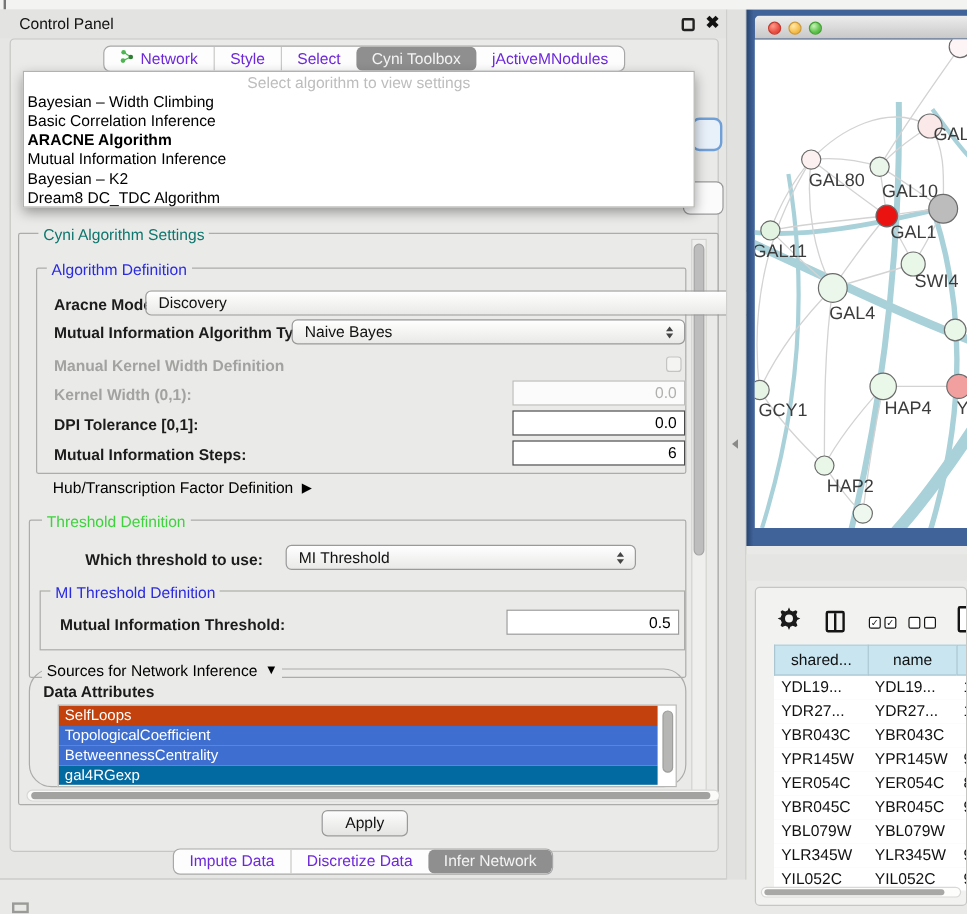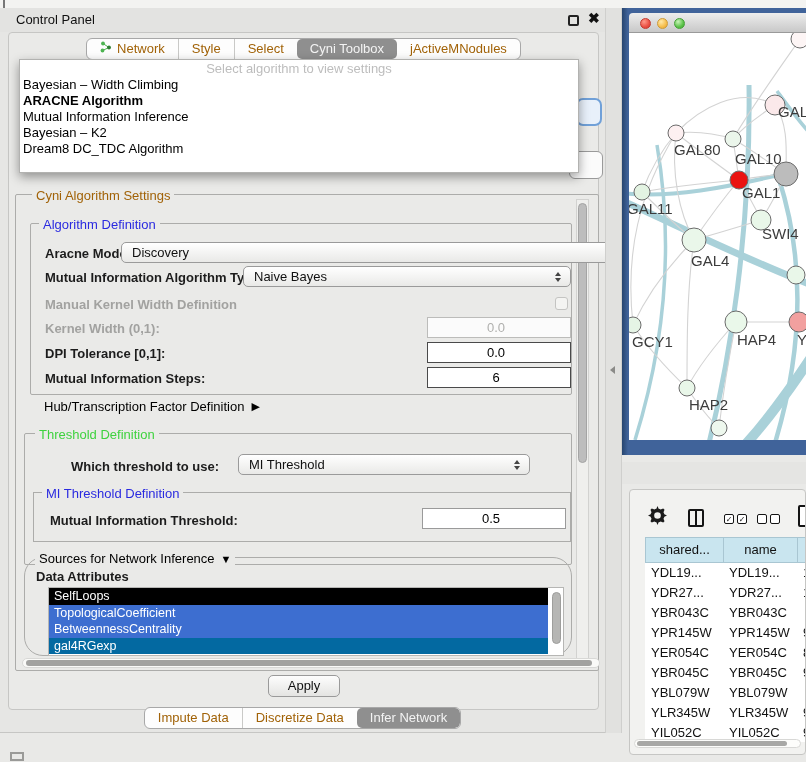--- a/index.html
+++ b/index.html
@@ -17,21 +17,21 @@
   #cp-title { left:16px; top:0; height:24px; line-height:24px; font-size:13px; color:#111; }
   #float-icon { left:568px; top:7px; width:11px; height:11px; border:2px solid #222; border-radius:2px; }
   #close-icon { left:588px; top:2px; font-size:14px; font-weight:bold; color:#111; }
 
   #cp-inner { left:8px; top:24px; width:591px; height:678px; background:#eaeae8; border:1px solid #c6c6c4; border-radius:4px; }
 
   
   .tabbar-row { left:0; width:100%; display:flex; justify-content:center; }
   #tab-bar-row { top:5px; }
   .tabstrip { display:flex; background:#fdfdfd; border:1px solid #a8a8a8; border-radius:6px; height:22px; overflow:hidden; }
-  .tab { font-size:13px; line-height:20px; padding:0 13px; color:#a16207; white-space:nowrap; display:flex; align-items:center; gap:5px; }
+  .tab { font-size:13px; line-height:20px; padding:0 13px; color:#6d28d9; white-space:nowrap; display:flex; align-items:center; gap:5px; }
   .tab + .tab { border-left:1px solid #c9c9c7; }
   .tab.selected { background:#8f8f8f; color:#f4f4f4; border-radius:5px; border-left:none; }
   .tab.selected + .tab { border-left:none; }
 
   
   #algo-dropdown { left:10px; top:26px; width:560px; height:114px; background:#ffffff; border:1px solid #b2b2b0;
      box-shadow:0 4px 10px rgba(0,0,0,.38); z-index:10; }
   #algo-hint { text-align:center; font-size:13px; color:#bdbdbd; line-height:17px; }
   .dd-item { font-size:13px; line-height:16px; padding-left:3px; color:#000; white-space:nowrap; }
   .dd-item.selected { font-weight:bold; }
@@ -40,37 +40,37 @@
   #frag-combo-focus { left:567px; top:65px; width:26px; height:28px; border:2px solid #70a0d8; border-radius:7px; background:#e8f0fa; z-index:1; }
   #frag-combo-end { left:560px; top:118px; width:34px; height:28px; border:1px solid #9a9a9a; border-radius:6px; background:#fbfbfb; z-index:1; }
 
   
   .group { border:1px solid #acacaa; border-radius:2px; }
   .group-label { position:absolute; top:-7px; font-size:13px; background:#eaeae8; padding:0 4px; white-space:nowrap; }
   .lbl-blue { color:#2a2ae0; }
   .lbl-green { color:#3fd23f; }
 
   #settings-group { left:6px; top:161px; width:584px; height:477px; }
-  #settings-label { left:16px; color:#a16207; }
+  #settings-label { left:16px; color:#0f766e; }
 
   
   #v-scroll { left:560px; top:4px; width:13px; height:466px; background:#efefed; border:1px solid #d2d2d0; }
   #v-thumb { left:1px; top:3px; width:9px; height:260px; background:#bdbdbd; border:1px solid #a4a4a4; border-radius:5px; }
 
   #algdef-group { left:14px; top:28px; width:542px; height:172px; }
   .form-label { font-size:13px; font-weight:bold; color:#1c1c1c; white-space:nowrap; }
   .form-label.disabled { color:#a2a2a0; }
 
   .combo { background:linear-gradient(#ffffff,#e9e9e7); border:1px solid #9a9a9a; border-radius:5px; height:21px; display:flex; align-items:center; }
   .combo-text { font-size:13px; padding-left:10px; flex:1; color:#111; }
   .spinner { width:16px; display:flex; flex-direction:column; align-items:center; gap:2px; margin-right:4px; }
   .spin-up { width:0; height:0; border-left:3.5px solid transparent; border-right:3.5px solid transparent; border-bottom:4px solid #444; }
   .spin-dn { width:0; height:0; border-left:3.5px solid transparent; border-right:3.5px solid transparent; border-top:4px solid #444; }
 
-  .tf { border:1px solid #4a4a4a; background:#fff; height:21px; font-size:13px; text-align:center; padding-right:6px; line-height:19px; color:#000; }
+  .tf { border:1px solid #4a4a4a; background:#fff; height:21px; font-size:13px; text-align:right; padding-right:6px; line-height:19px; color:#000; }
   .tf.disabled { border-color:#bcbcba; background:#fbfbfb; color:#b0b0ae; }
   #manual-kernel-checkbox { left:524px; top:73px; width:13px; height:13px; border:1px solid #c4c4c2; border-radius:3px; background:#f4f4f2; }
 
   #hub-row { left:28px; top:204px; font-size:13px; color:#000; display:flex; align-items:center; gap:7px; }
   .expander { font-size:11px; color:#000; }
 
   #thr-group { left:8px; top:238px; width:548px; height:132px; }
   #mi-group  { left:8px; top:58px;  width:538px; height:50px; border:1px solid #acacaa; position:absolute; }
 
   #src-group { left:8px; top:362px; width:548px; height:99px;border-radius:19px; }
@@ -168,20 +168,21 @@
           <span class="tab">
             <span>jActiveMNodules</span>
           </span>
         </div>
     </div>
 
     <div class="abs" id="algo-dropdown">
       <div id="algo-hint">Select algorithm to view settings</div>
       <div id="algo-items">
           <div class="dd-item">Bayesian – Width Climbing</div>
+          <div class="dd-item">Basic Correlation Inference</div>
           <div class="dd-item selected">ARACNE Algorithm</div>
           <div class="dd-item">Mutual Information Inference</div>
           <div class="dd-item">Bayesian – K2</div>
           <div class="dd-item">Dream8 DC_TDC Algorithm</div>
         </div>
     </div>
     <div class="abs" id="frag-combo-focus"></div>
     <div class="abs" id="frag-combo-end"></div>
 
     <div class="abs group" id="settings-group">
@@ -250,21 +251,21 @@
       </div>
 
       <div class="abs group" id="src-group">
         <span class="group-label" id="src-label-row" style="left:10px;color:#000">
           <span>Sources for Network Inference</span>
           <span class="expander">▼</span>
         </span>
         <div class="abs" id="attr-label">Data Attributes</div>
         <div class="abs" id="attr-list">
           <div id="attr-items">
-              <div class="attr-item" style="background: #000000;">SelfLoops</div>
+              <div class="attr-item" style="background: #c2410c;">SelfLoops</div>
               <div class="attr-item" style="background: rgb(61, 110, 208);">TopologicalCoefficient</div>
               <div class="attr-item" style="background: rgb(61, 110, 208);">BetweennessCentrality</div>
               <div class="attr-item" style="background: #0369a1;">gal4RGexp</div>
             </div>
           <div id="attr-vscroll"></div>
         </div>
       </div>
 
       <div class="abs" id="h-scroll">
         <div id="h-thumb"></div>

